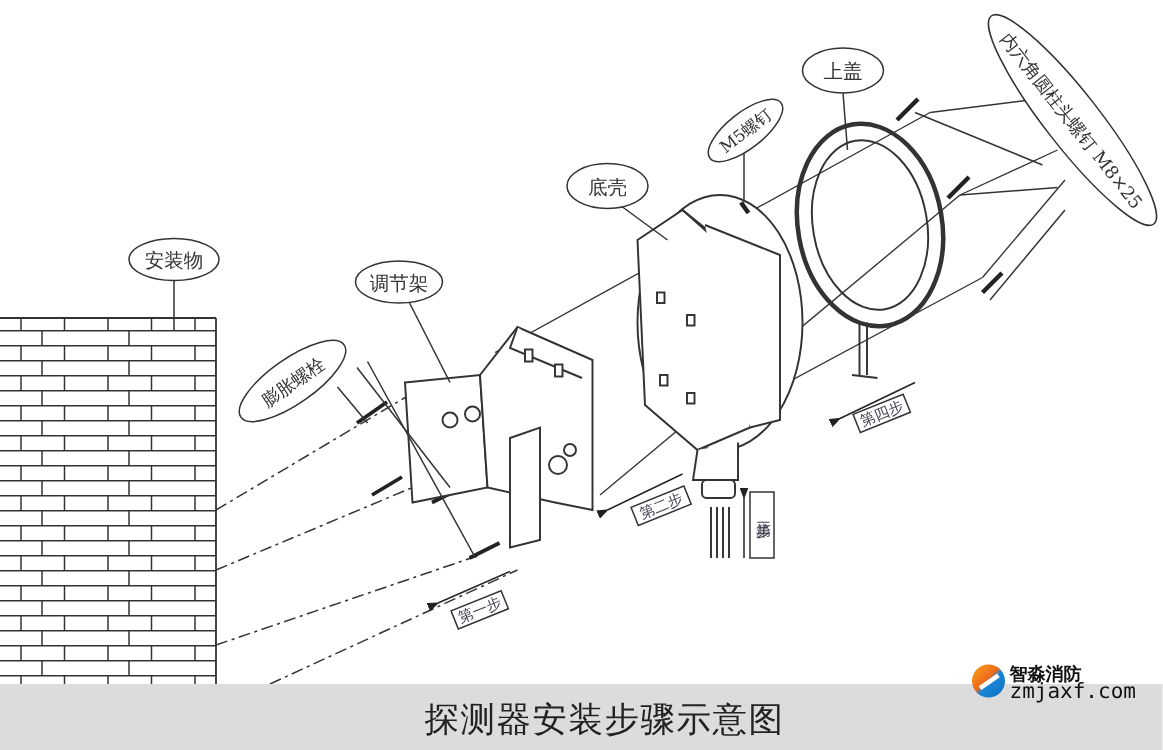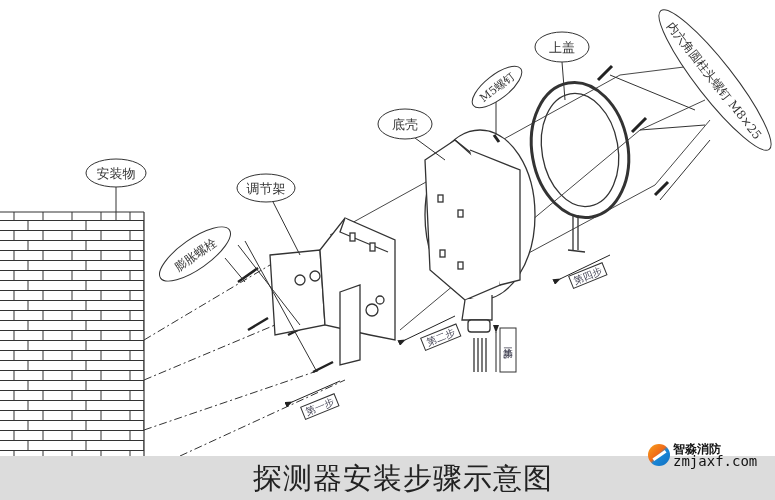--- a/index.html
+++ b/index.html
@@ -1,22 +1,22 @@
 <!DOCTYPE html>
 <html><head>
 <meta charset="utf-8">
 <style>
   html,body{margin:0;padding:0;background:#fff;}
   body{width:775px;height:500px;position:relative;overflow:hidden;font-family:"DejaVu Sans",sans-serif;}
   #diagram{position:absolute;left:0;top:0;width:775px;height:456px;}
   .callout-text{font-family:"DejaVu Serif",serif;fill:#333;}
   .step-text{font-family:"DejaVu Serif",serif;fill:#445;font-size:10px;}
   #caption-bar{position:absolute;left:0;top:456px;width:775px;height:44px;background:#dcdcdc;display:flex;align-items:center;justify-content:center;}
-  #caption{font-family:"DejaVu Sans",sans-serif;font-size:29px;color:#222;letter-spacing:1px;margin-top:2px;margin-left:31px;}
-  #logo{position:absolute;left:648px;top:443px;display:flex;align-items:center;}
+  #caption{font-family:"DejaVu Sans",sans-serif;font-size:23px;color:#222;letter-spacing:1px;margin-top:2px;margin-left:31px;}
+  #logo{position:absolute;left:648px;top:443px;display:flex;}
   #logo-mark{width:22px;height:22px;border-radius:50%;background:linear-gradient(135deg,#f7a21b 0%,#f06a1a 45%,#1a86d6 55%,#0f6fc0 100%);position:relative;}
   #logo-mark:after{content:"";position:absolute;left:4px;top:10px;width:15px;height:3px;background:#fff;transform:rotate(-35deg);}
   #logo-text{margin-left:3px;line-height:12px;}
   #logo-cn{font-size:12px;font-weight:bold;color:#111;}
   #logo-url{font-family:"DejaVu Sans Mono",monospace;font-size:14px;color:#111;}
 </style>
 </head>
 <body>
 
 <svg id="diagram" viewBox="0 0 775 456" xmlns="http://www.w3.org/2000/svg">

